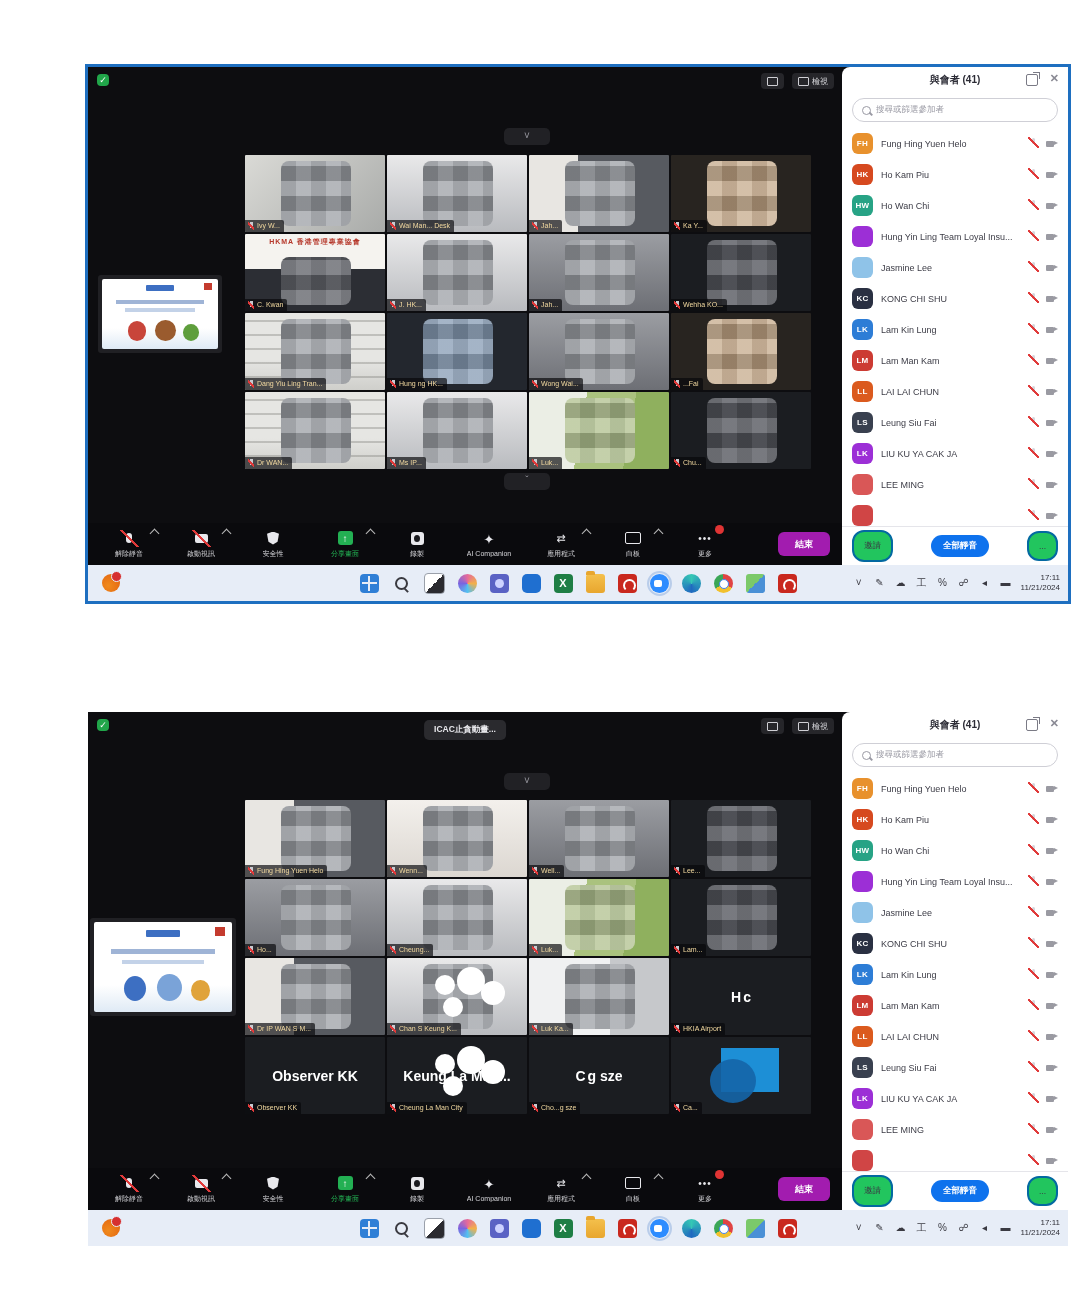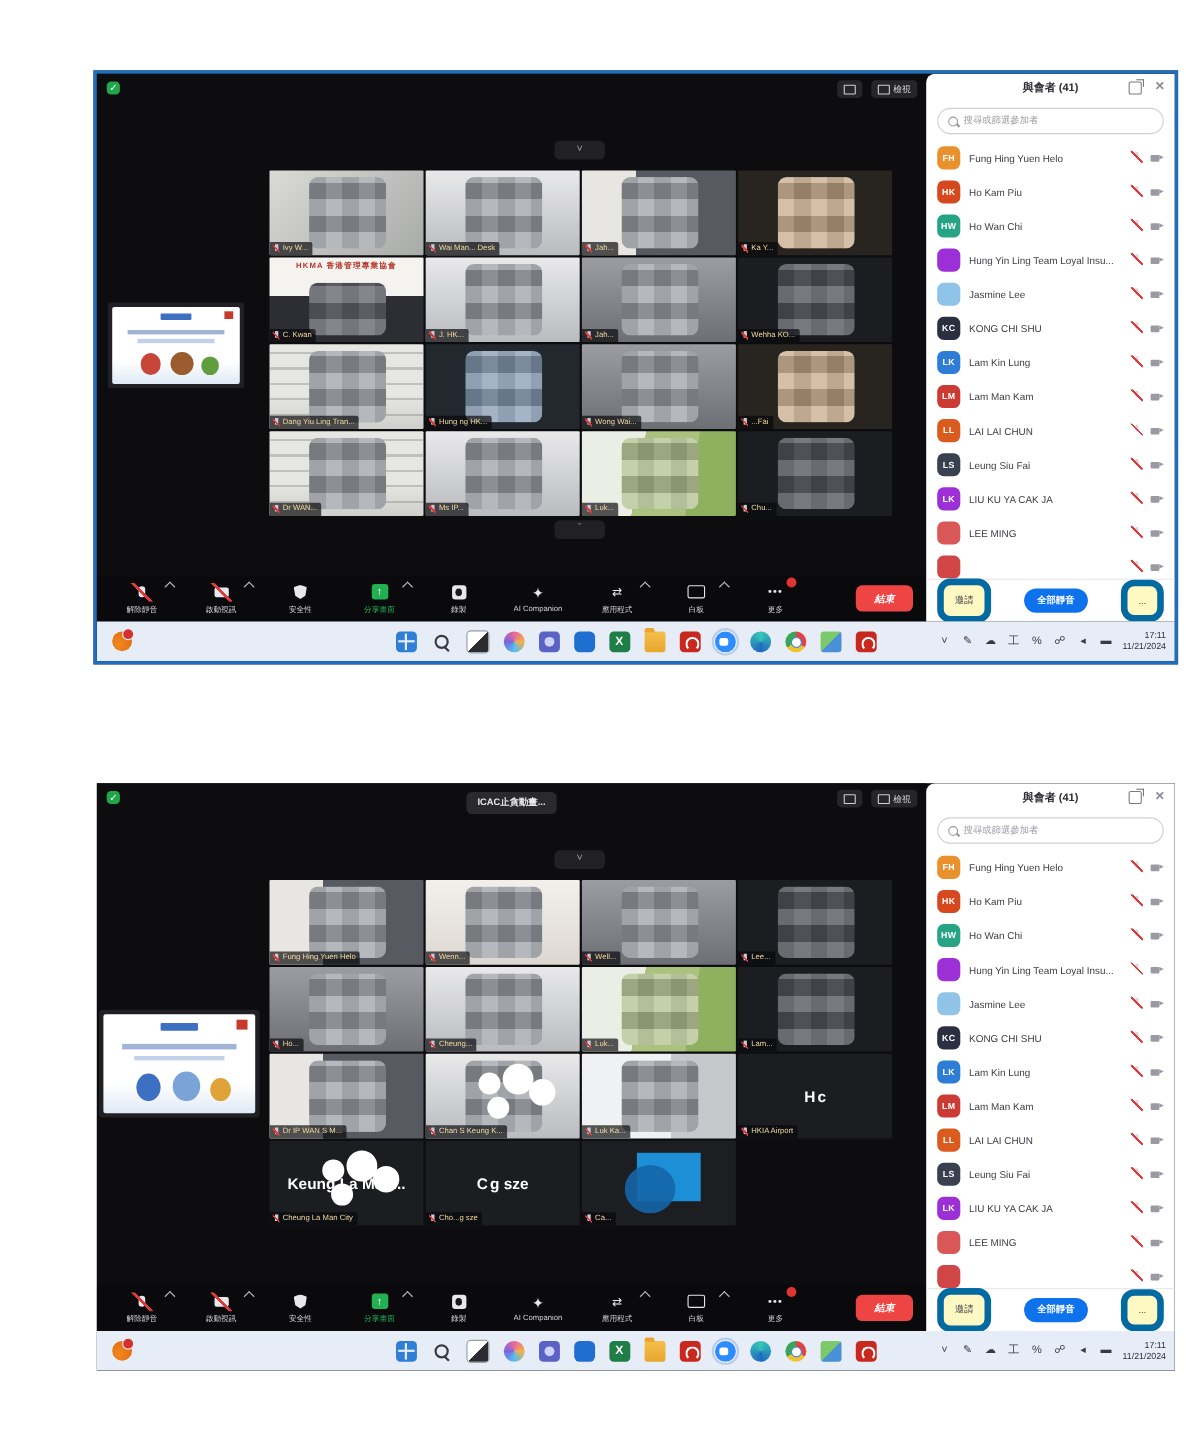--- a/index.html
+++ b/index.html
@@ -105,22 +105,22 @@
   .ic-mic{width:8px;height:11px;position:relative;}
   .ic-mic::before{content:"";position:absolute;left:2.5px;top:0;width:3px;height:6px;border-radius:2px;background:#d5d5da;}
   .ic-mic::after{content:"";position:absolute;left:-1px;top:-1px;width:11px;height:11px;
         background:linear-gradient(45deg,transparent 45%,#e03a3a 45% 57%,transparent 57%);}
   .ic-cam{width:12px;height:8px;position:relative;}
   .ic-cam::before{content:"";position:absolute;left:0;top:1px;width:8px;height:6px;border-radius:1px;background:#9a9aa2;}
   .ic-cam::after{content:"";position:absolute;right:0;top:1.5px;border-left:4px solid #9a9aa2;
         border-top:2.5px solid transparent;border-bottom:2.5px solid transparent;}
   .p-foot{height:38px;border-top:1px solid #e5e5ea;display:flex;align-items:center;
           justify-content:space-between;padding:0 10px;}
-  .btn-outline{border:6px solid #0369a1;border-radius:12px;font-size:8.5px;color:#3a3a44;
-               padding:8px 10px;background:#fef9c3;}
+  .btn-outline{border:2px solid #0369a1;border-radius:12px;font-size:8.5px;color:#3a3a44;
+               padding:8px 10px;background:#22c55e;}
   .btn-blue{background:#0e72ed;color:#fff;border-radius:12px;font-size:8.5px;padding:5px 12px;font-weight:bold;}
 
   
   .toolbar{position:absolute;left:0;right:0;bottom:0;height:42px;background:#0a0a0d;
            display:flex;align-items:center;padding:0 8px;}
   .tb-left{display:flex;flex:1;justify-content:flex-start;gap:6px;}
   .tbtn{position:relative;width:66px;height:40px;display:flex;flex-direction:column;
         align-items:center;justify-content:center;gap:2px;}
   .t-ic{position:relative;width:20px;height:17px;display:flex;align-items:center;justify-content:center;}
   .t-lab{color:#d6d6da;font-size:7px;white-space:nowrap;max-width:64px;overflow:hidden;}
@@ -135,22 +135,22 @@
       clip-path:polygon(50% 0,100% 18%,88% 78%,50% 100%,12% 78%,0 18%);}
   .i-share::before{content:"\2191";display:flex;align-items:center;justify-content:center;
       width:15px;height:14px;background:#23b053;border-radius:3px;color:#fff;font-size:10px;font-weight:bold;}
   .i-record::before{content:"";width:13px;height:13px;border-radius:3px;background:#e8e8ec;display:block;}
   .i-record::after{content:"";position:absolute;left:7px;top:5px;width:6px;height:7px;border-radius:50%;background:#1a1a1e;}
   .i-ai{color:#e8e8ec;font-size:13px;} .i-ai::before{content:"\2726";}
   .i-apps{color:#e8e8ec;font-size:11px;} .i-apps::before{content:"\21C4";}
   .i-board::before{content:"";width:14px;height:10px;border:1.5px solid #e8e8ec;border-radius:2px;display:block;}
   .i-more{color:#e8e8ec;font-size:10px;letter-spacing:1px;} .i-more::before{content:"\2022\2022\2022";}
   .tbtn .g{color:#23b053;}
-  .end-btn{width:52px;height:24px;background:#ef4444;border-radius:6px;color:#fff;font-size:9px;
-           font-weight:bold;display:flex;align-items:center;justify-content:center;margin-right:4px;font-style:italic;}
+  .end-btn{width:52px;height:24px;background:#a21caf;border-radius:6px;color:#fff;font-size:9px;
+           font-weight:bold;display:flex;align-items:center;justify-content:center;margin-right:4px;}
 
   
   .taskbar{position:absolute;left:0;right:0;bottom:0;height:36px;background:#e7edf7;
            display:flex;align-items:center;}
   .tk-left{position:absolute;left:14px;display:flex;}
   .orange-app{position:relative;width:18px;height:18px;border-radius:50%;
               background:radial-gradient(circle at 35% 65%,#f08a1d,#e2610f);}
   .orange-app::after{content:"";position:absolute;right:-2px;top:-3px;width:9px;height:9px;
               border-radius:50%;background:#d62f2f;border:1px solid #e7edf7;}
   .tk-center{margin:0 auto;display:flex;gap:13px;align-items:center;}
@@ -926,20 +926,31 @@
       <span>H</span>
 
       <span>c</span>
     </div>
     <div class="nameplate" data-interactable="false">
       <span class="mini-mic" data-interactable="false"></span>
       <span data-interactable="false">HKIA Airport</span>
     </div>
   </div>
 
+  <div class="tile v-dark" data-interactable="true">
+
+    <div class="bigname" data-interactable="false">
+      <span>Observer KK</span>
+
+    </div>
+    <div class="nameplate" data-interactable="false">
+      <span class="mini-mic" data-interactable="false"></span>
+      <span data-interactable="false">Observer KK</span>
+    </div>
+  </div>
 
   <div class="tile v-dark" data-interactable="true">
 
     <div class="blobs" data-interactable="false"></div>
     <div class="bigname" data-interactable="false">
       <span>Keung La Man...</span>
 
     </div>
     <div class="nameplate" data-interactable="false">
       <span class="mini-mic" data-interactable="false"></span>

